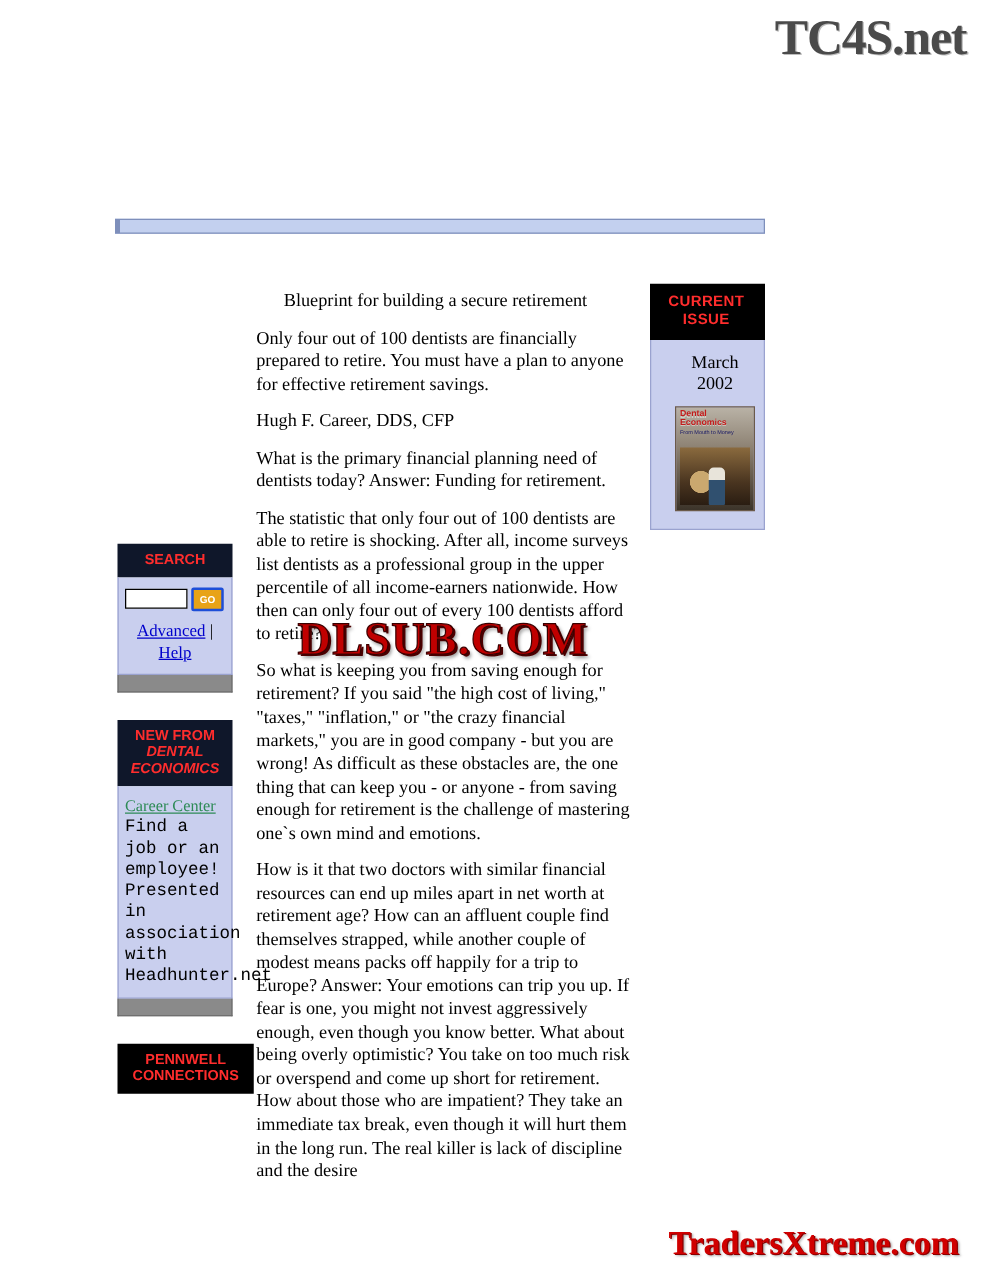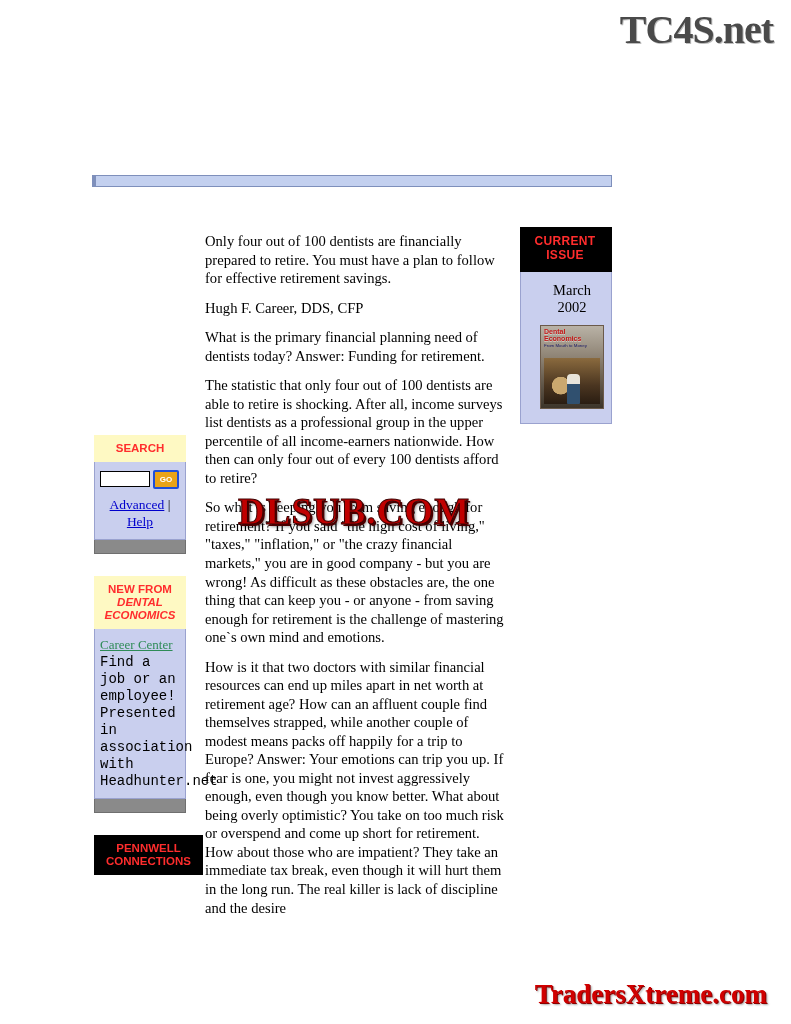--- a/index.html
+++ b/index.html
@@ -163,21 +163,21 @@
 
   
   .sidebar {
     position: absolute;
     left: 94px;
     top: 435px;
     width: 92px;
   }
   .box { margin-bottom: 22px; }
   .box-head {
-    background: #fef9c3;
+    background: #0f172a;
     color: #ff2d2d;
     font-family: "Liberation Sans", sans-serif;
     font-weight: bold;
     font-size: 11.5px;
     text-align: center;
     padding: 7px 2px 7px 2px;
     line-height: 1.12;
   }
   .box-head .ital {
     font-style: italic;
@@ -263,21 +263,22 @@
 </head>
 <body>
 
 <div class="wm-top">TC4S.net</div>
 
 <div class="page">
   <div class="top-rule"></div>
 </div>
 
 <div class="content">
-  <p>Only four out of 100 dentists are financially prepared to retire. You must have a plan to follow for effective retirement savings.</p>
+  <p class="lead">Blueprint for building a secure retirement</p>
+  <p>Only four out of 100 dentists are financially prepared to retire. You must have a plan to anyone for effective retirement savings.</p>
   <p>Hugh F. Career, DDS, CFP</p>
   <p>What is the primary financial planning need of dentists today? Answer: Funding for retirement.</p>
   <p>The statistic that only four out of 100 dentists are able to retire is shocking. After all, income surveys list dentists as a professional group in the upper percentile of all income-earners nationwide. How then can only four out of every 100 dentists afford to retire?</p>
   <p>So what is keeping you from saving enough for retirement? If you said "the high cost of living," "taxes," "inflation," or "the crazy financial markets," you are in good company - but you are wrong! As difficult as these obstacles are, the one thing that can keep you - or anyone - from saving enough for retirement is the challenge of mastering one`s own mind and emotions.</p>
   <p>How is it that two doctors with similar financial resources can end up miles apart in net worth at retirement age? How can an affluent couple find themselves strapped, while another couple of modest means packs off happily for a trip to Europe? Answer: Your emotions can trip you up. If fear is one, you might not invest aggressively enough, even though you know better. What about being overly optimistic? You take on too much risk or overspend and come up short for retirement. How about those who are impatient? They take an immediate tax break, even though it will hurt them in the long run. The real killer is lack of discipline and the desire</p>
 </div>
 
 <div class="right-col">
   <div class="ci-head">
     <div>CURRENT</div>

